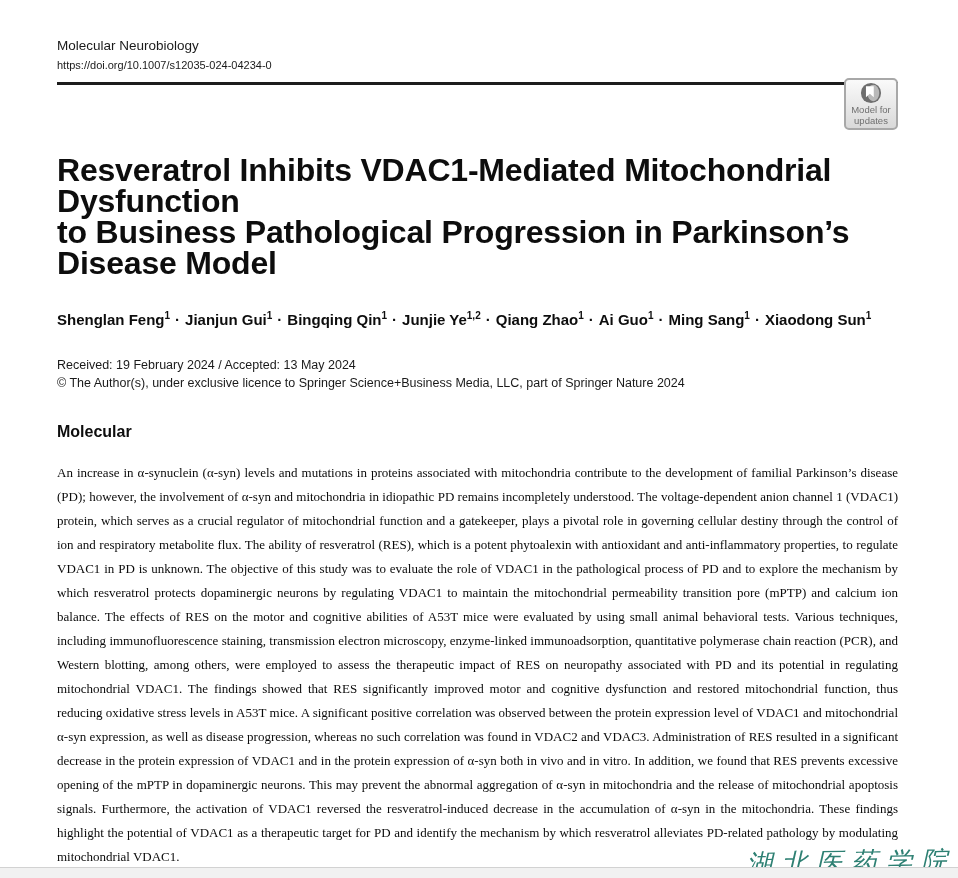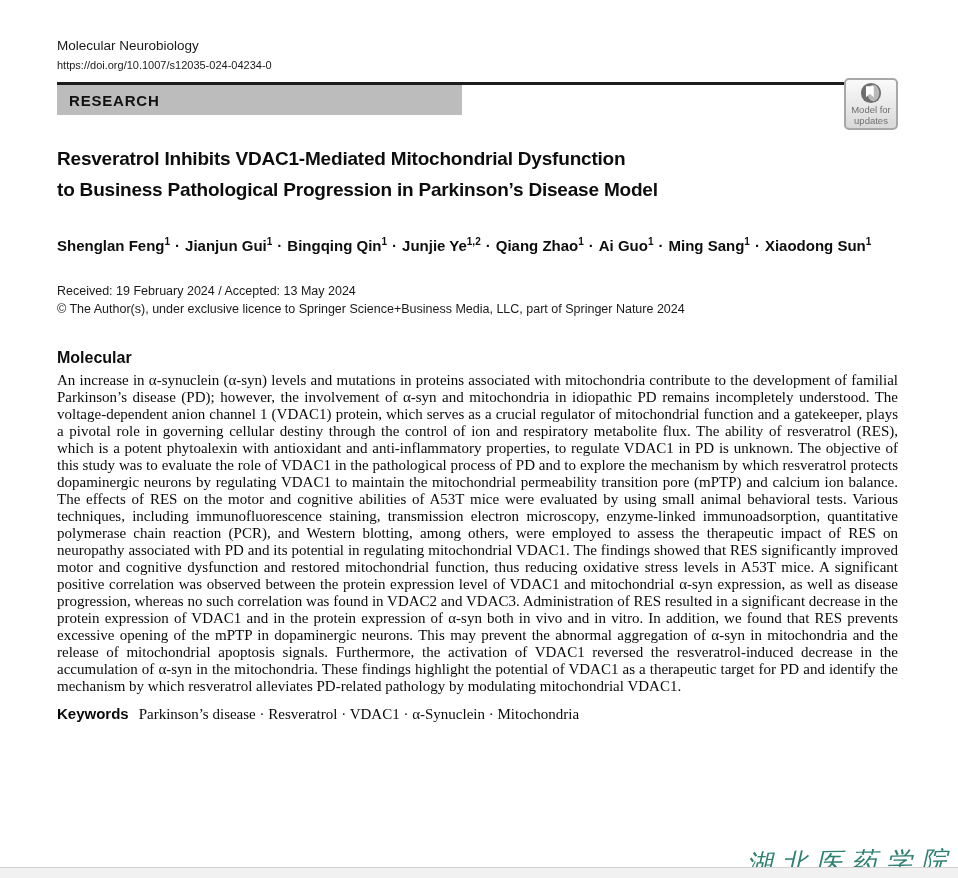--- a/index.html
+++ b/index.html
@@ -26,33 +26,33 @@
     position: absolute; right: 0; top: 78px; width: 54px; height: 52px;
     border: 2px solid #a8a8a8; border-radius: 5px;
     background: linear-gradient(#fafafa, #d9d9d9);
     display: flex; flex-direction: column; align-items: center; justify-content: center;
     cursor: pointer; gap: 1px;
   }
   .update-badge .mark { width: 22px; height: 22px; }
   .update-badge .txt { font-size: 9.5px; line-height: 10.5px; color: #6f6f6f; text-align: center; }
 
   
-  .article-title { margin-top: 28px; font-size: 19px; font-weight: bold; line-height: 31px; color: #0d0d0d; letter-spacing: -0.2px; }
+  .article-title { margin-top: 70px; font-size: 32px; font-weight: bold; line-height: 31px; color: #0d0d0d; letter-spacing: -0.2px; }
   .authors { margin-top: 31px; font-size: 15px; font-weight: bold; color: #0d0d0d; }
   .authors sup { font-size: 10px; font-weight: bold; }
   .authors .sep { margin: 0 5px; }
 
   .dates { margin-top: 29px; font-size: 12.5px; line-height: 17.5px; color: #1a1a1a; }
 
   
   .abstract-heading { margin-top: 31px; font-size: 16px; font-weight: bold; color: #0d0d0d; }
   .abstract-body {
-    margin-top: 5px;
+    margin-top: 20px;
     font-family: "Liberation Serif", serif;
-    font-size: 15px; line-height: 17px; color: #0a0a0a;
+    font-size: 13px; line-height: 24px; color: #0a0a0a;
     text-align: justify;
   }
 
   
   .keywords { margin-top: 10px; font-size: 15px; color: #0a0a0a; }
   .keywords .kw-label { font-weight: bold; font-family: "Liberation Sans", sans-serif; margin-right: 10px; }
   .keywords .kw-list { font-family: Liberation Serif, serif; }
 
   
   .watermark {
@@ -71,23 +71,20 @@
 <body>
 
 <div class="page">
 
   <div class="journal-head">
     <div class="journal-name">Molecular Neurobiology</div>
     <a class="journal-doi" href="#">https://doi.org/10.1007/s12035-024-04234-0</a>
   </div>
 
   <div class="top-rule"></div>
-  <div class="research-banner">
-    <span>RESEARCH</span>
-  </div>
 
   <div class="update-badge">
     <svg class="mark" viewBox="0 0 24 24">
       <circle cx="12" cy="12" r="11" fill="#6e6e6e"></circle>
       <ellipse cx="14.5" cy="12" rx="6.5" ry="9" fill="#b9b9b9"></ellipse>
       <path d="M6.5 4.5 L15 4.5 L15 16.5 L10.75 12.8 L6.5 16.5 Z" fill="#ffffff"></path>
     </svg>
     <div class="txt">
       <div>Model for</div>
       <div>updates</div>

